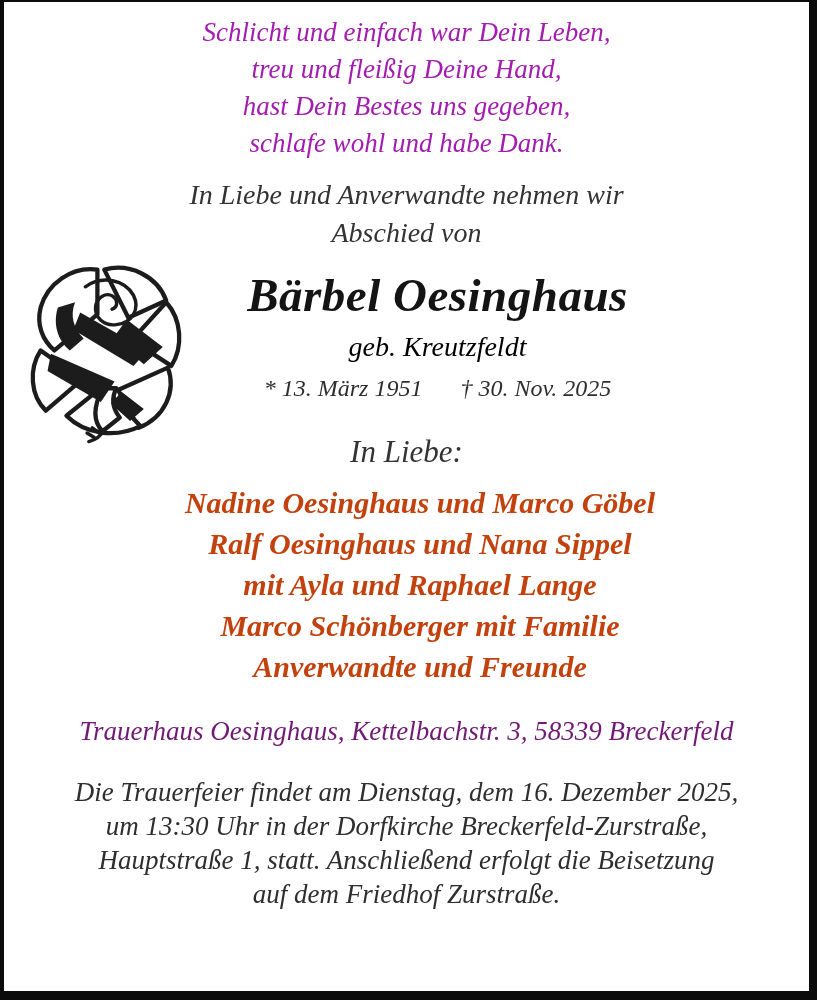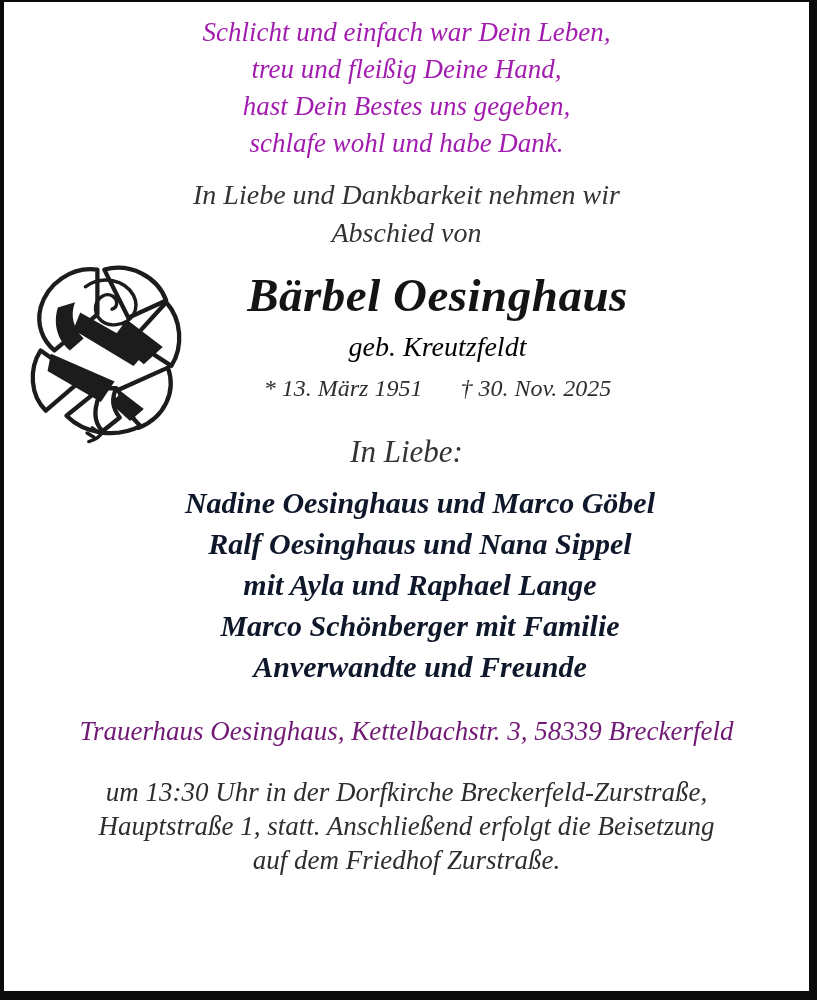--- a/index.html
+++ b/index.html
@@ -66,21 +66,21 @@
     margin-top: 28px;
     font-size: 31px;
     line-height: 36px;
     color: #333333;
   }
   .mourners {
     margin-top: 12px;
     font-size: 30px;
     line-height: 41px;
     font-weight: bold;
-    color: #0f172a;
+    color: #c2410c;
     padding-left: 27px;
   }
   .address-line {
     margin-top: 26px;
     font-size: 27px;
     line-height: 36px;
     color: #701a75;
   }
   .funeral-info {
     margin-top: 26px;
@@ -94,21 +94,21 @@
 <body>
 
 <div class="poem">
   <div class="line">Schlicht und einfach war Dein Leben,</div>
   <div class="line">treu und fleißig Deine Hand,</div>
   <div class="line">hast Dein Bestes uns gegeben,</div>
   <div class="line">schlafe wohl und habe Dank.</div>
 </div>
 
 <div class="intro">
-  <div class="line">In Liebe und Dankbarkeit nehmen wir</div>
+  <div class="line">In Liebe und Anverwandte nehmen wir</div>
   <div class="line">Abschied von</div>
 </div>
 
 <svg class="rose" viewBox="0 0 200 215" aria-hidden="true">
   <g fill="#ffffff" stroke="#1c1c1c" stroke-width="5" stroke-linejoin="round">
     <path d="M90,14 C60,10 32,30 24,58 C19,78 26,96 40,108 L90,66 Z"></path>
     <path d="M98,14 C128,6 160,22 170,50 L126,70 Z"></path>
     <path d="M170,52 C188,72 190,104 176,126 L130,96 Z"></path>
     <path d="M24,108 C10,130 12,160 30,178 L72,142 Z"></path>
     <path d="M172,128 C182,156 168,186 138,198 L114,154 Z"></path>
@@ -144,16 +144,17 @@
   <div class="line">Nadine Oesinghaus und Marco Göbel</div>
   <div class="line">Ralf Oesinghaus und Nana Sippel</div>
   <div class="line">mit Ayla und Raphael Lange</div>
   <div class="line">Marco Schönberger mit Familie</div>
   <div class="line">Anverwandte und Freunde</div>
 </div>
 
 <div class="address-line line">Trauerhaus Oesinghaus, Kettelbachstr. 3, 58339 Breckerfeld</div>
 
 <div class="funeral-info">
+  <div class="line">Die Trauerfeier findet am Dienstag, dem 16. Dezember 2025,</div>
   <div class="line">um 13:30 Uhr in der Dorfkirche Breckerfeld-Zurstraße,</div>
   <div class="line">Hauptstraße 1, statt. Anschließend erfolgt die Beisetzung</div>
   <div class="line">auf dem Friedhof Zurstraße.</div>
 </div>
 
 </body></html>

